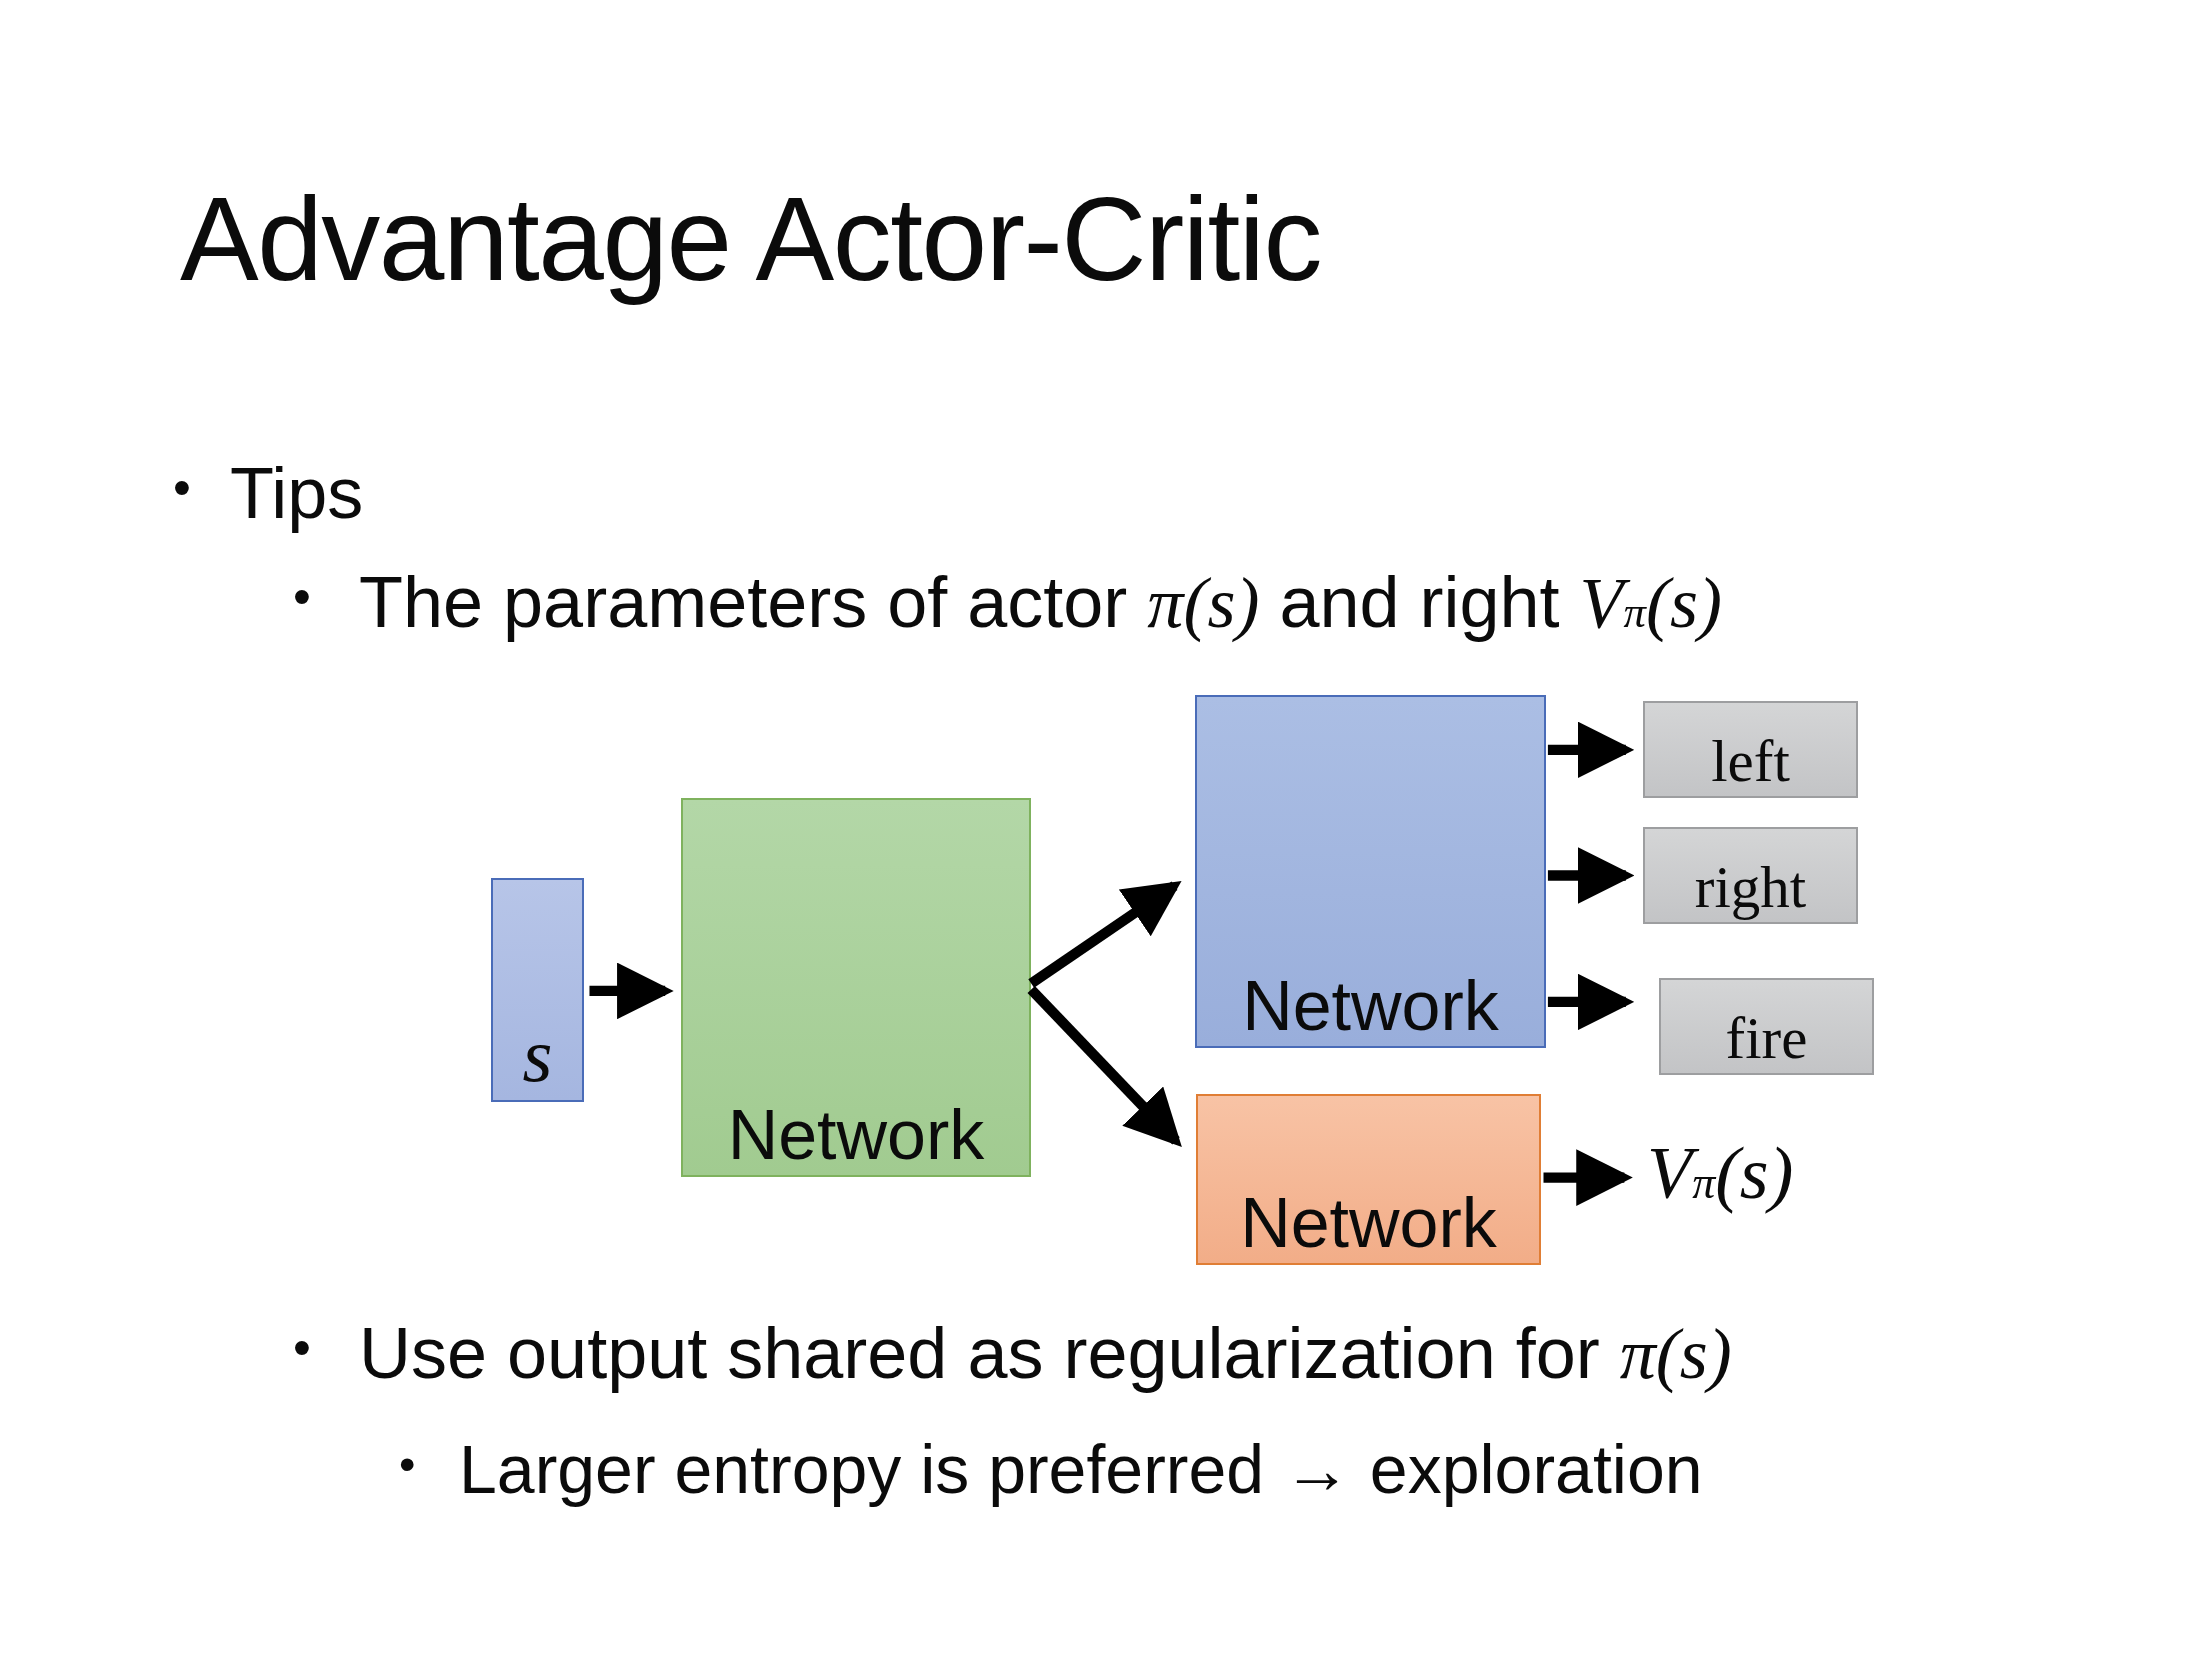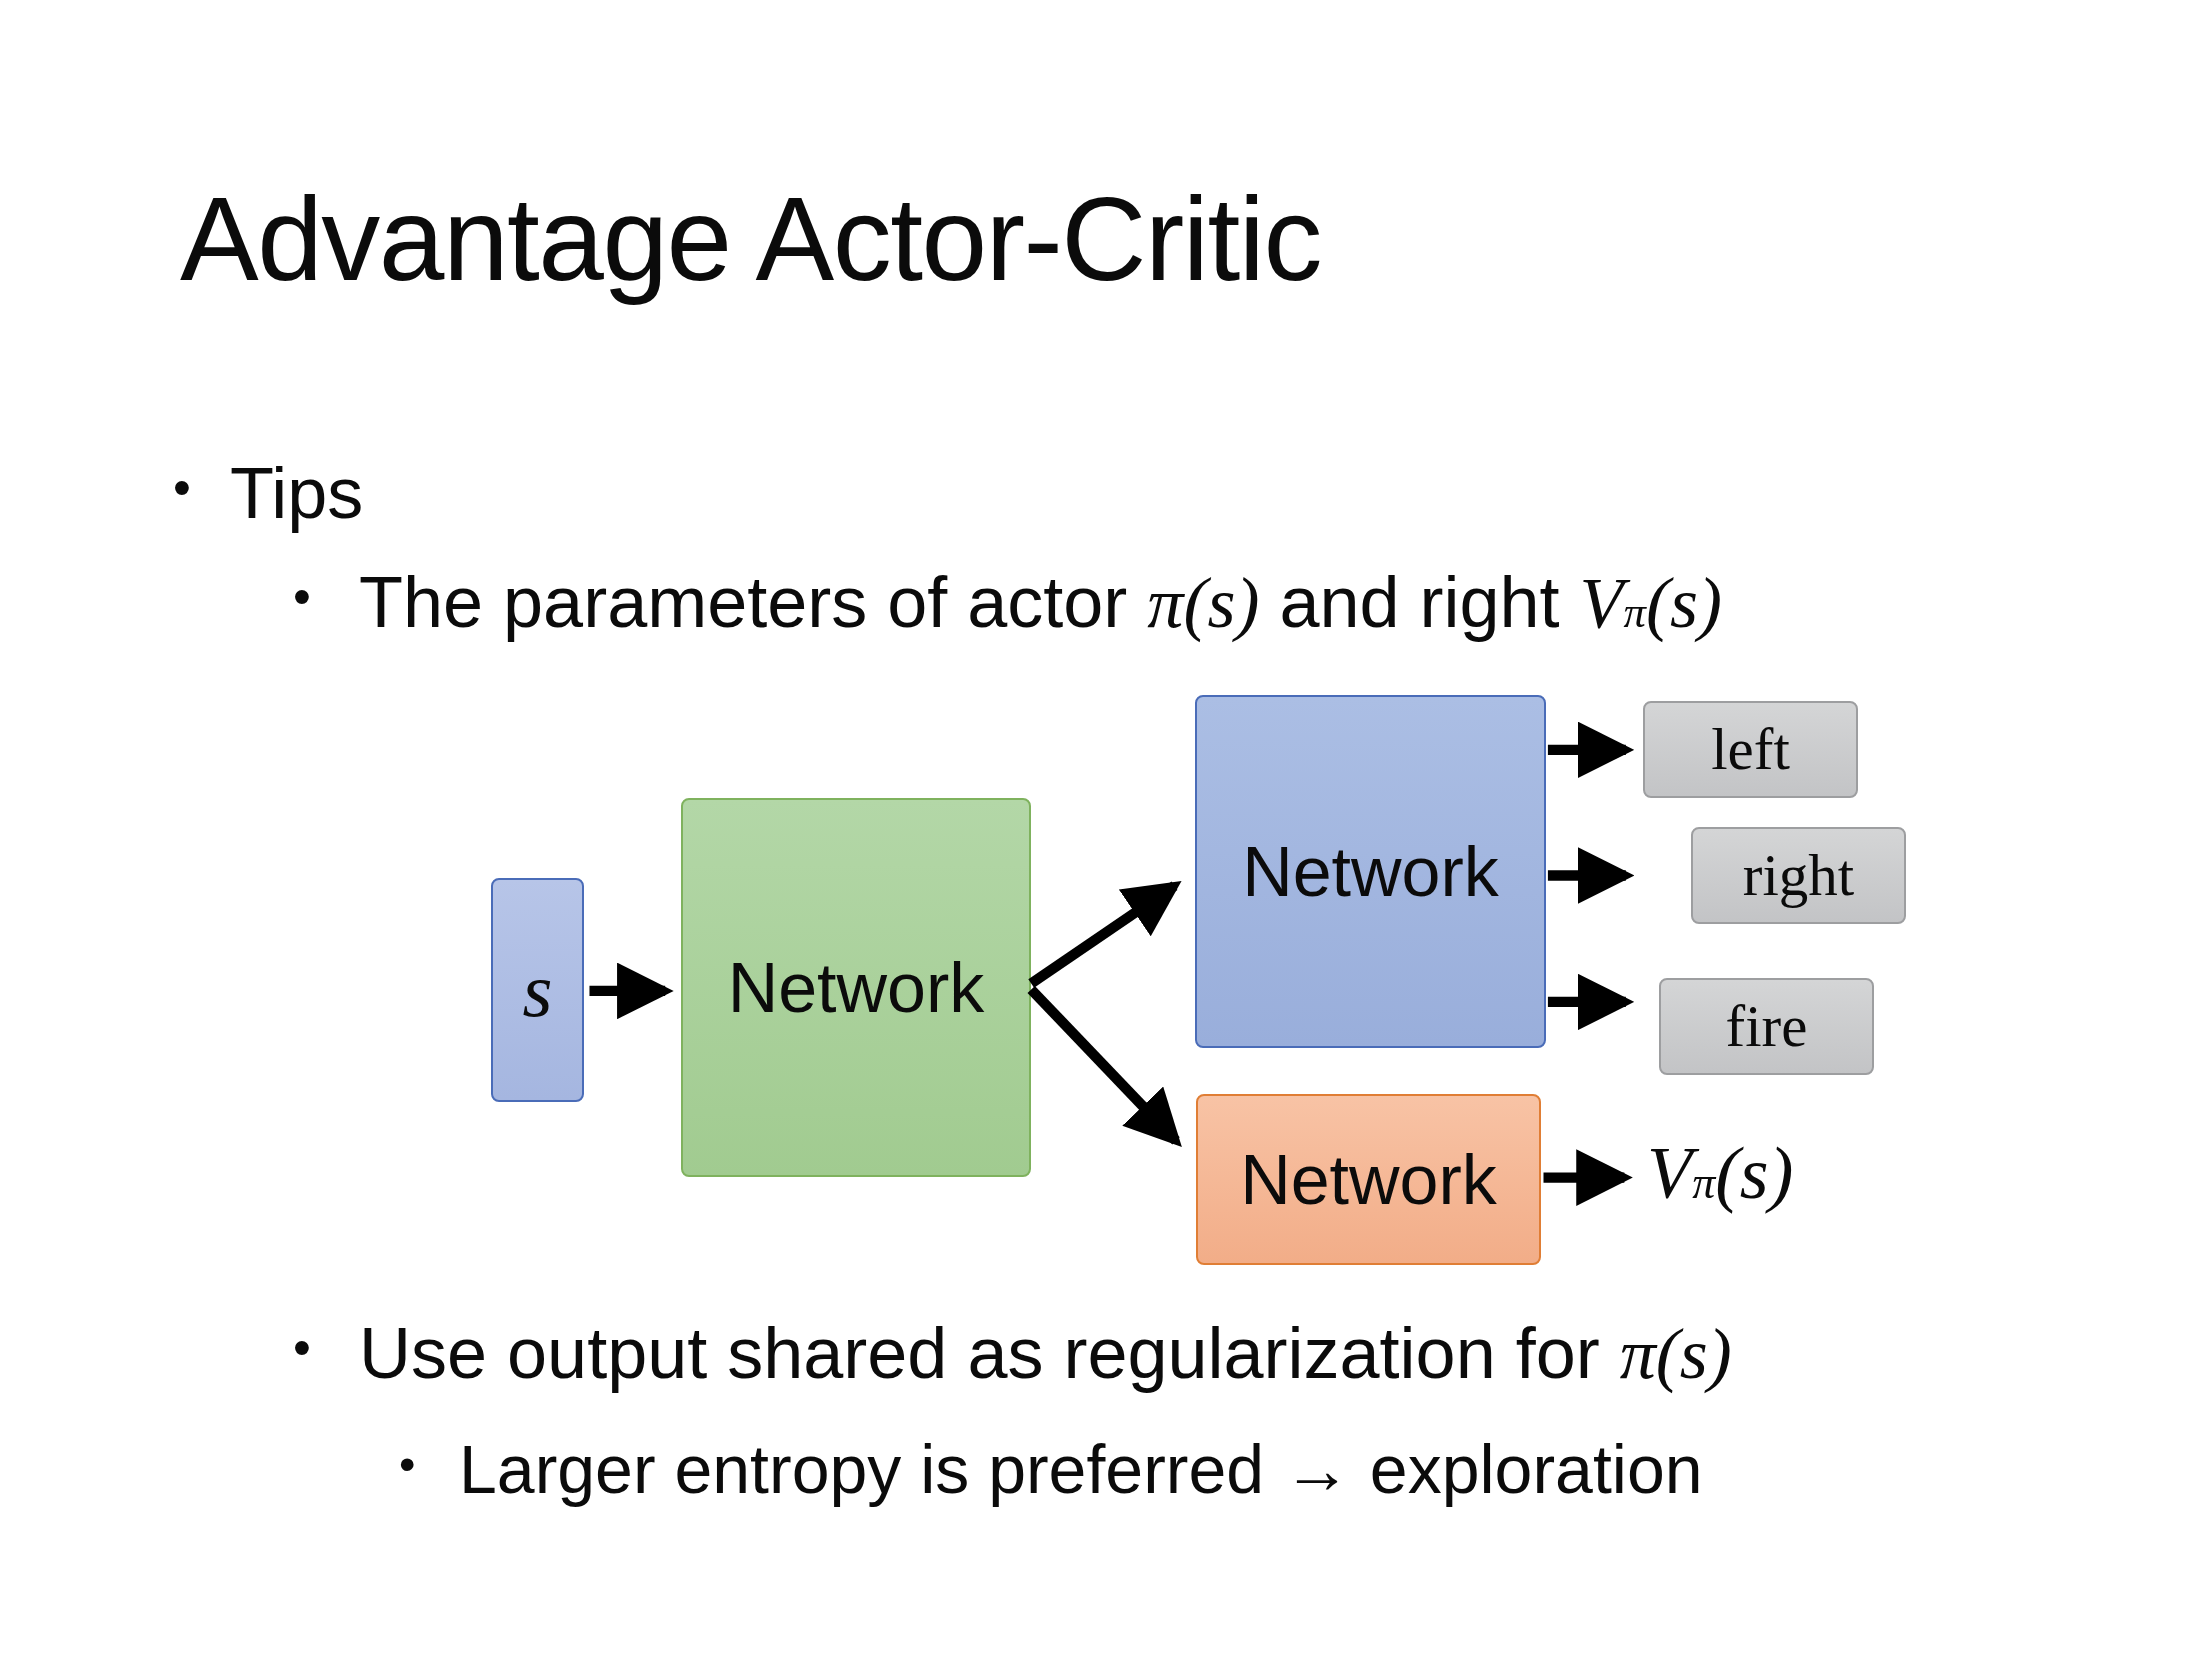--- a/index.html
+++ b/index.html
@@ -53,24 +53,23 @@
   .math sup {
     font-size: 62%;
     vertical-align: 40%;
     line-height: 0;
   }
 
   
   .box {
     position: absolute;
     display: flex;
-    align-items: center;
+    align-items: flex-end;
     justify-content: center;
     box-sizing: border-box;
-    border-radius: 8px;
   }
   .box-input {
     left: 491px; top: 878px; width: 93px; height: 224px;
     background: linear-gradient(180deg, var(--input_top), var(--input_bottom));
     border: 2.2px solid var(--blue_border);
     font-family: "Liberation Serif", serif;
     font-style: italic;
     font-size: 77px;
   }
   .box-shared {
@@ -92,21 +91,21 @@
     font-size: 70px;
   }
   .box-action {
     left: 1643px; width: 215px; height: 97px;
     background: linear-gradient(180deg, var(--gray_top), var(--gray_bottom));
     border: 2.2px solid var(--gray_border);
     font-family: "Liberation Serif", serif;
     font-size: 59px;
   }
   .box-action-left  { top: 701px; }
-  .box-action-right { top: 827px; margin-left: 48px; }
+  .box-action-right { top: 827px; }
   .box-action-fire  { top: 978px; margin-left: 16px; }
 
   .value-label {
     position: absolute;
     left: 1647px; top: 1131px;
     font-family: "Liberation Serif", serif;
     font-style: italic;
     font-size: 74px;
     white-space: nowrap;
   }

